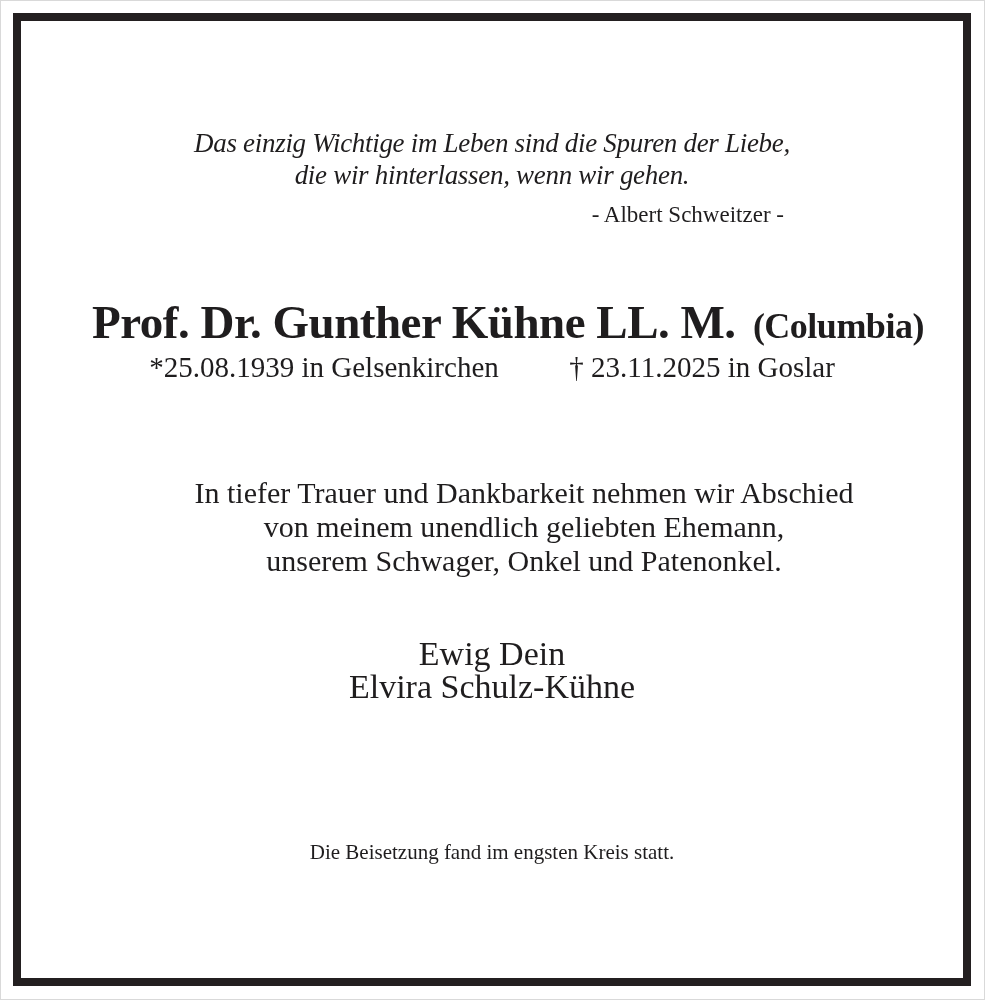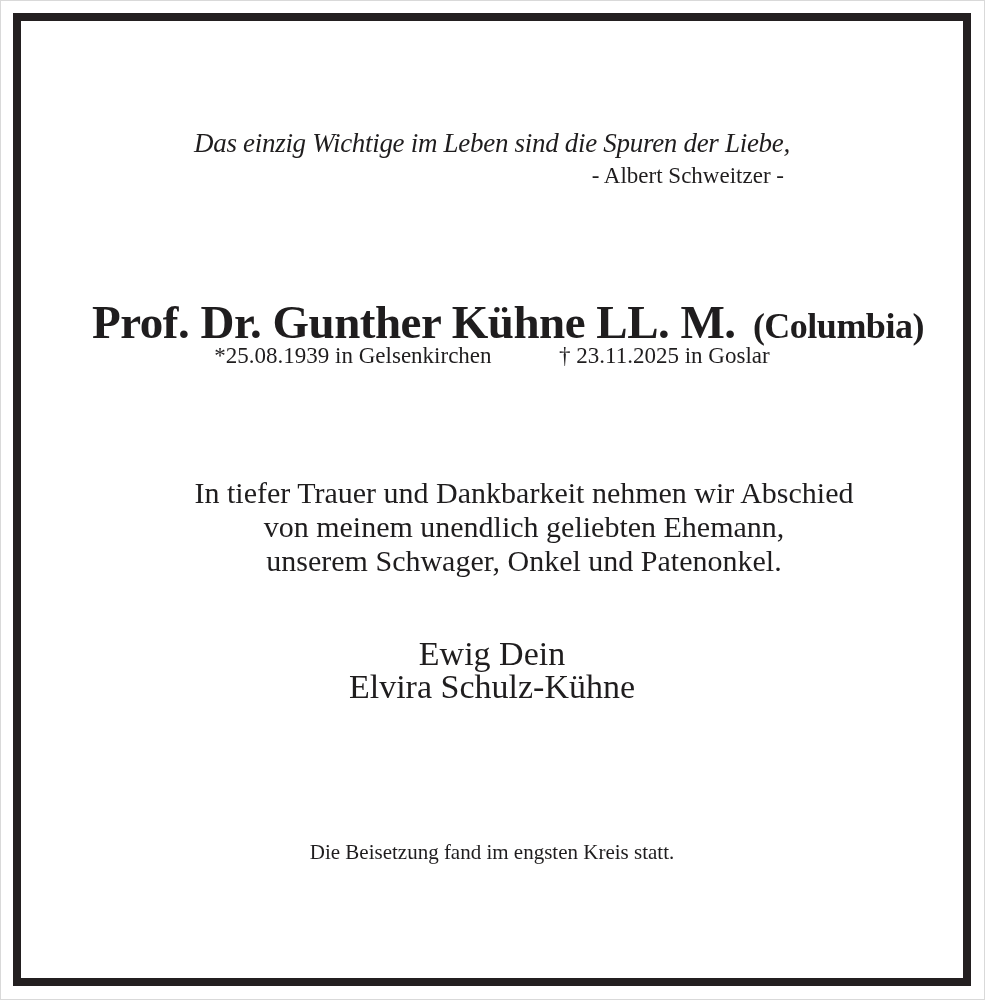--- a/index.html
+++ b/index.html
@@ -44,42 +44,42 @@
   .quote-line {
     font-style: italic;
     font-size: 27px;
     line-height: 32px;
     letter-spacing: -0.3px;
     white-space: nowrap;
   }
   .quote-attribution {
     font-size: 23px;
     line-height: 28px;
-    margin-top: 3px;
+    margin-top: 10px;
     text-align: right;
     padding-right: 6px;
   }
   
   .name-line {
     top: 256px;
     margin: 16px;
     font-size: 47px;
     line-height: 58px;
     font-weight: bold;
     letter-spacing: -0.5px;
     white-space: nowrap;
   }
   .name-suffix {
     font-size: 36px;
     margin-left: 6px;
   }
   
   .dates-line {
-    top: 318px;
-    font-size: 23px;
+    top: 329px;
+    font-size: 29px;
     line-height: 34px;
     white-space: nowrap;
   }
   .dates-gap {
     display: inline-block;
     width: 56px;
   }
   
   .message-block {
     top: 455px;
@@ -102,20 +102,21 @@
 </style>
 </head>
 <body>
 
 <div class="page">
   <div class="frame">
 
     <div class="block quote-block">
       <div class="quote-inner">
         <div class="quote-line">Das einzig Wichtige im Leben sind die Spuren der Liebe,</div>
+        <div class="quote-line">die wir hinterlassen, wenn wir gehen.</div>
         <div class="quote-attribution">- Albert Schweitzer -</div>
       </div>
     </div>
 
     <h1 class="block name-line">
       <span>Prof. Dr. Gunther Kühne LL. M.</span>
       <span class="name-suffix">(Columbia)</span>
     </h1>
 
     <div class="block dates-line">

